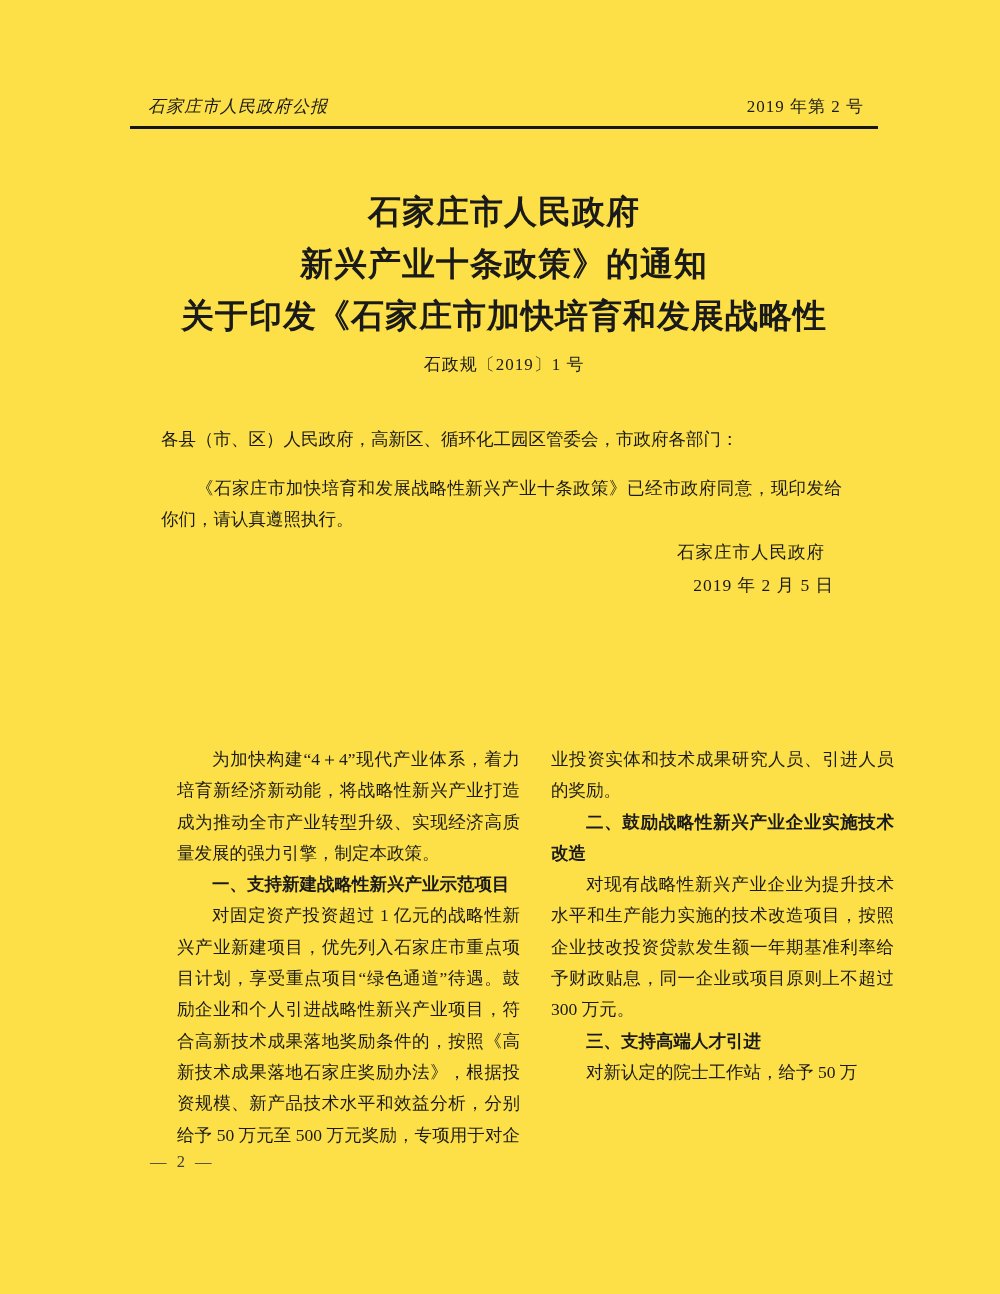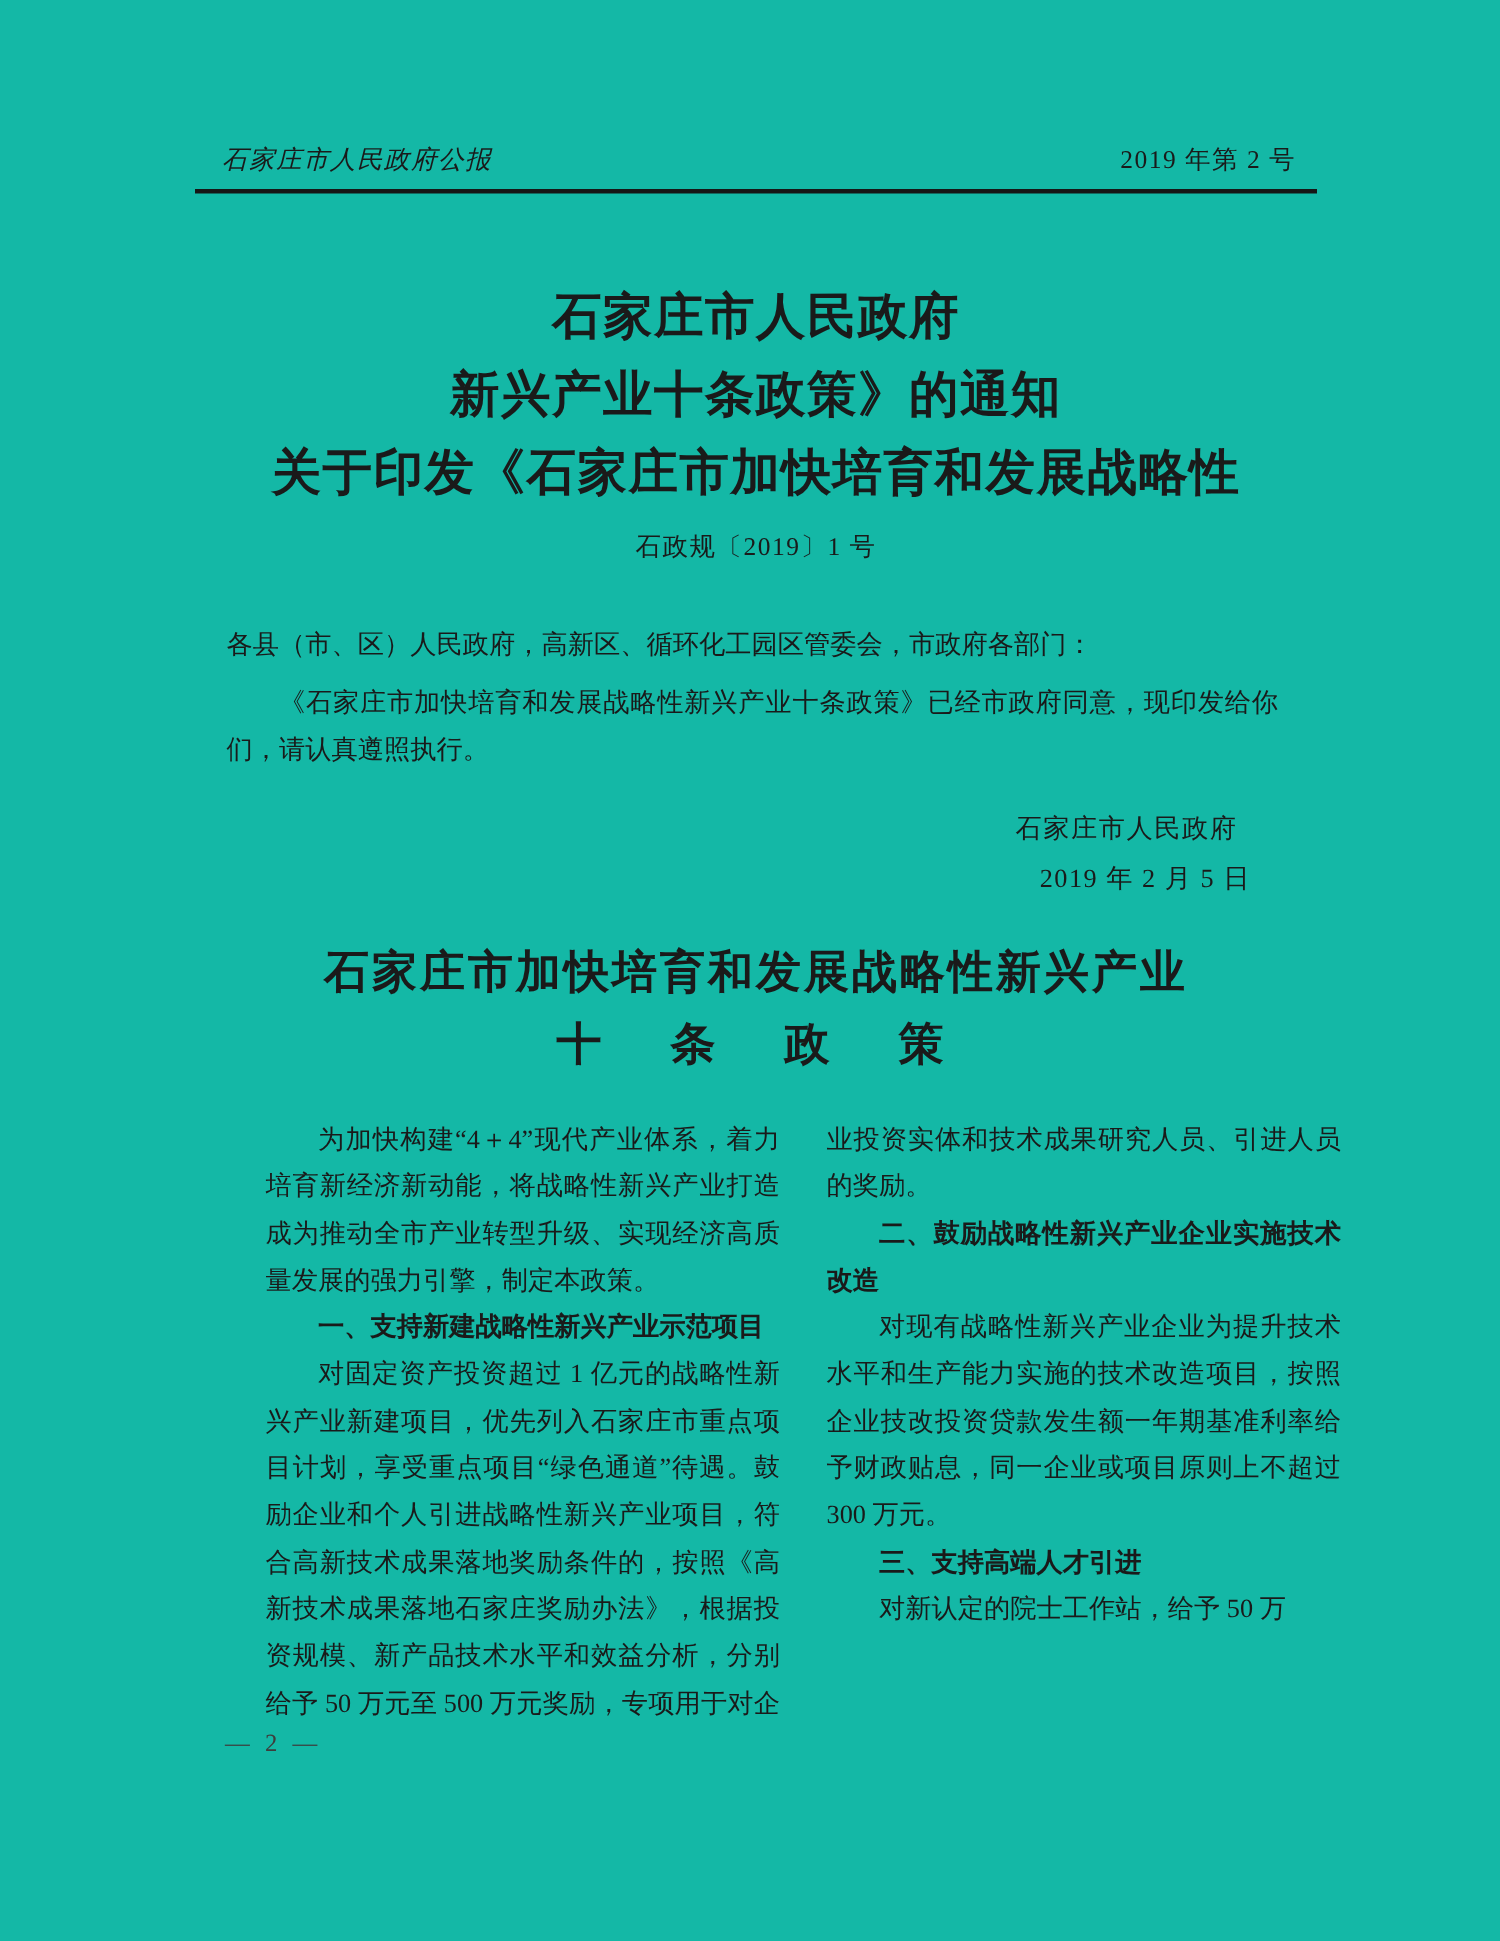--- a/index.html
+++ b/index.html
@@ -4,21 +4,21 @@
 <style>
   html, body {
     margin: 0;
     padding: 0;
     background: #ffffff;
   }
   .page {
     position: relative;
     width: 1000px;
     height: 1294px;
-    background: #14b8a6;
+    background: #fde047;
     color: #1a1a1a;
     font-family: "Liberation Serif", "DejaVu Serif", serif;
     overflow: hidden;
   }
 
   
   .running-header {
     position: absolute;
     top: 96px;
     left: 130px;
@@ -68,21 +68,21 @@
   
   .notice-body {
     position: absolute;
     top: 406px;
     left: 143px;
     width: 717px;
     font-size: 17.5px;
     line-height: 31px;
     text-align: justify;
   }
-  .notice-body p { margin: 8px; }
+  .notice-body p { margin: 18px; }
   .notice-body .indent { text-indent: 2em; }
 
   
   .signature {
     position: absolute;
     top: 536px;
     left: 143px;
     width: 717px;
     text-align: right;
     font-size: 17.5px;
@@ -173,24 +173,20 @@
   <div class="notice-body">
     <p>各县（市、区）人民政府，高新区、循环化工园区管委会，市政府各部门：</p>
     <p class="indent">《石家庄市加快培育和发展战略性新兴产业十条政策》已经市政府同意，现印发给你们，请认真遵照执行。</p>
   </div>
 
   <div class="signature">
     <div class="signer">石家庄市人民政府</div>
     <div class="sign-date">2019 年 2 月 5 日</div>
   </div>
 
-  <div class="policy-title">
-    <div class="line1">石家庄市加快培育和发展战略性新兴产业</div>
-    <div class="line2">十　条　政　策</div>
-  </div>
 
   <div class="policy-columns">
     <p>为加快构建“4＋4”现代产业体系，着力培育新经济新动能，将战略性新兴产业打造成为推动全市产业转型升级、实现经济高质量发展的强力引擎，制定本政策。</p>
 
     <h3>一、支持新建战略性新兴产业示范项目</h3>
     <p>对固定资产投资超过 1 亿元的战略性新兴产业新建项目，优先列入石家庄市重点项目计划，享受重点项目“绿色通道”待遇。鼓励企业和个人引进战略性新兴产业项目，符合高新技术成果落地奖励条件的，按照《高新技术成果落地石家庄奖励办法》，根据投资规模、新产品技术水平和效益分析，分别给予 50 万元至 500 万元奖励，专项用于对企业投资实体和技术成果研究人员、引进人员的奖励。</p>
 
     <h3>二、鼓励战略性新兴产业企业实施技术改造</h3>
     <p>对现有战略性新兴产业企业为提升技术水平和生产能力实施的技术改造项目，按照企业技改投资贷款发生额一年期基准利率给予财政贴息，同一企业或项目原则上不超过 300 万元。</p>
 

